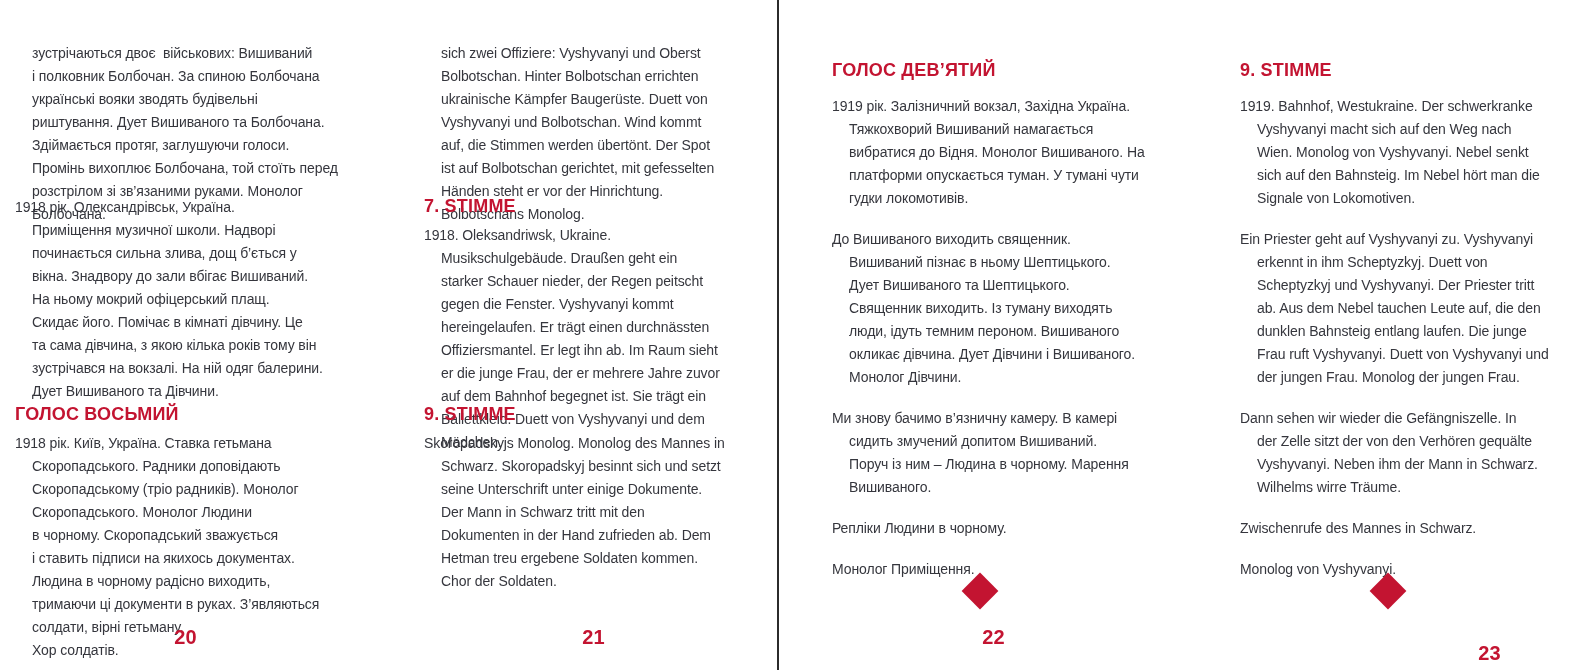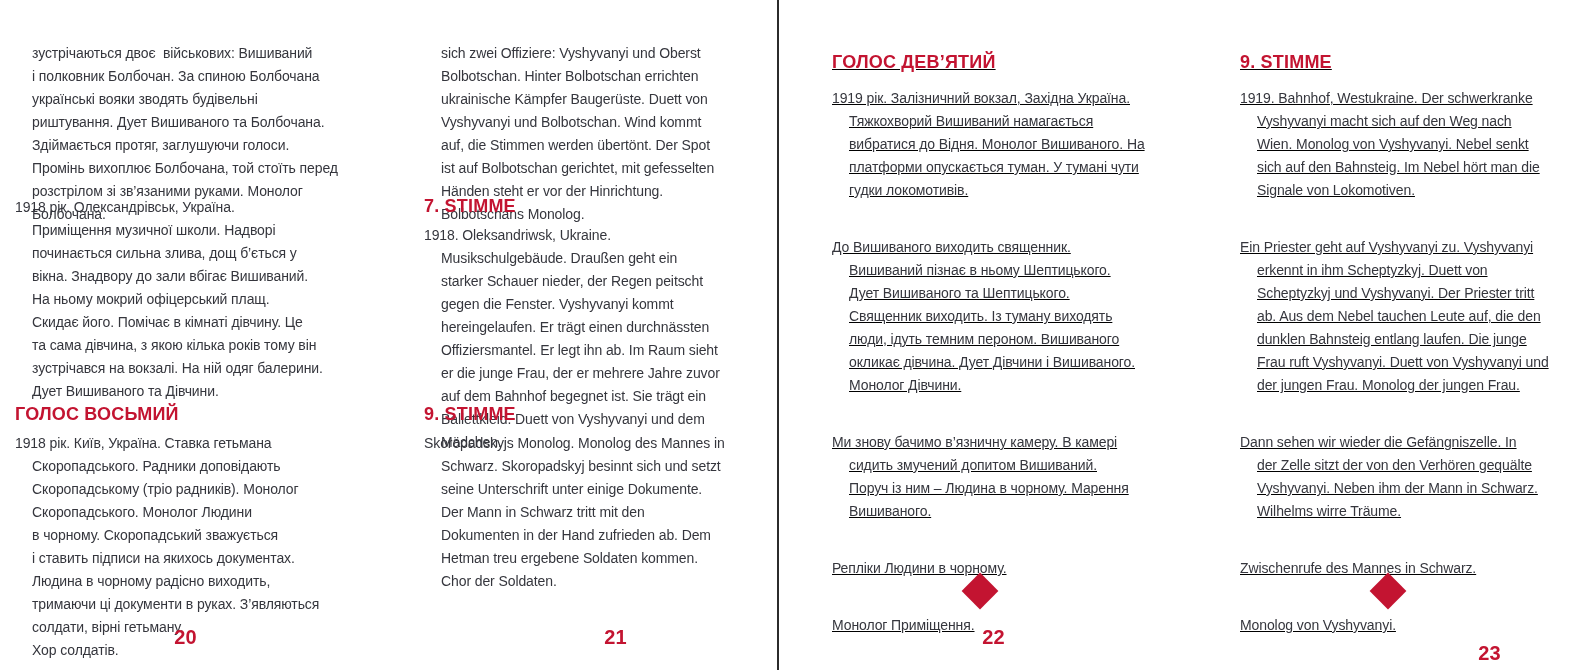--- a/index.html
+++ b/index.html
@@ -13,40 +13,40 @@
   .divider {
     position:absolute; left:777px; top:0;
     width:2px; height:670px;
     background:#2b2b2b;
   }
   .col { position:absolute; top:0; height:100%; width:360px; }
   .block { position:absolute; left:0; }
   .b-top  { top:42px; }
   .b-mid  { top:196px; }
   .b-bot  { top:404px; }
-  .b-full { top:52px;text-decoration:underline; }
+  .b-full { top:60px; }
   .heading {
     margin:0 0 8px 0;
     font-size:18px; line-height:20px;
     font-weight:bold;
     color:#c31431;
     letter-spacing:0.2px;
   }
   .b-full .heading { margin-bottom:15px; }
   .para {
     margin:0;
     font-size:14px; line-height:23px;
     color:#35363d;
     letter-spacing:-0.1px;
     white-space:pre;
     padding-left:17px; text-indent:-17px;
   }
   .para.cont { text-indent:0; }
   .para + .para { }
-  .b-full .para + .para { margin-top:34px; }
+  .b-full .para + .para { margin-top:18px; }
   .diamond {
     position:absolute; top:578px;
     width:26px; height:26px;
     background:#c31431;
     transform:rotate(45deg);
   }
   .pagenum {
     position:absolute; top:626px;
     width:60px; text-align:right;
     font-size:20px; font-weight:bold;
@@ -179,17 +179,17 @@
 Wilhelms wirre Träume.</p>
       <p class="para">Zwischenrufe des Mannes in Schwarz.</p>
       <p class="para">Monolog von Vyshyvanyi.</p>
     </div>
   </section>
 
   <div class="diamond" style="left:967px;"></div>
   <div class="diamond" style="left:1375px;"></div>
 
   <div class="pagenum" style="left:137px;">20</div>
-  <div class="pagenum" style="left:567px;">21</div>
+  <div class="pagenum" style="left:545px;">21</div>
   <div class="pagenum" style="left:945px;">22</div>
   <div class="pagenum" style="left:1441px;margin-top:16px;">23</div>
 
 </div>
 
 </body></html>

